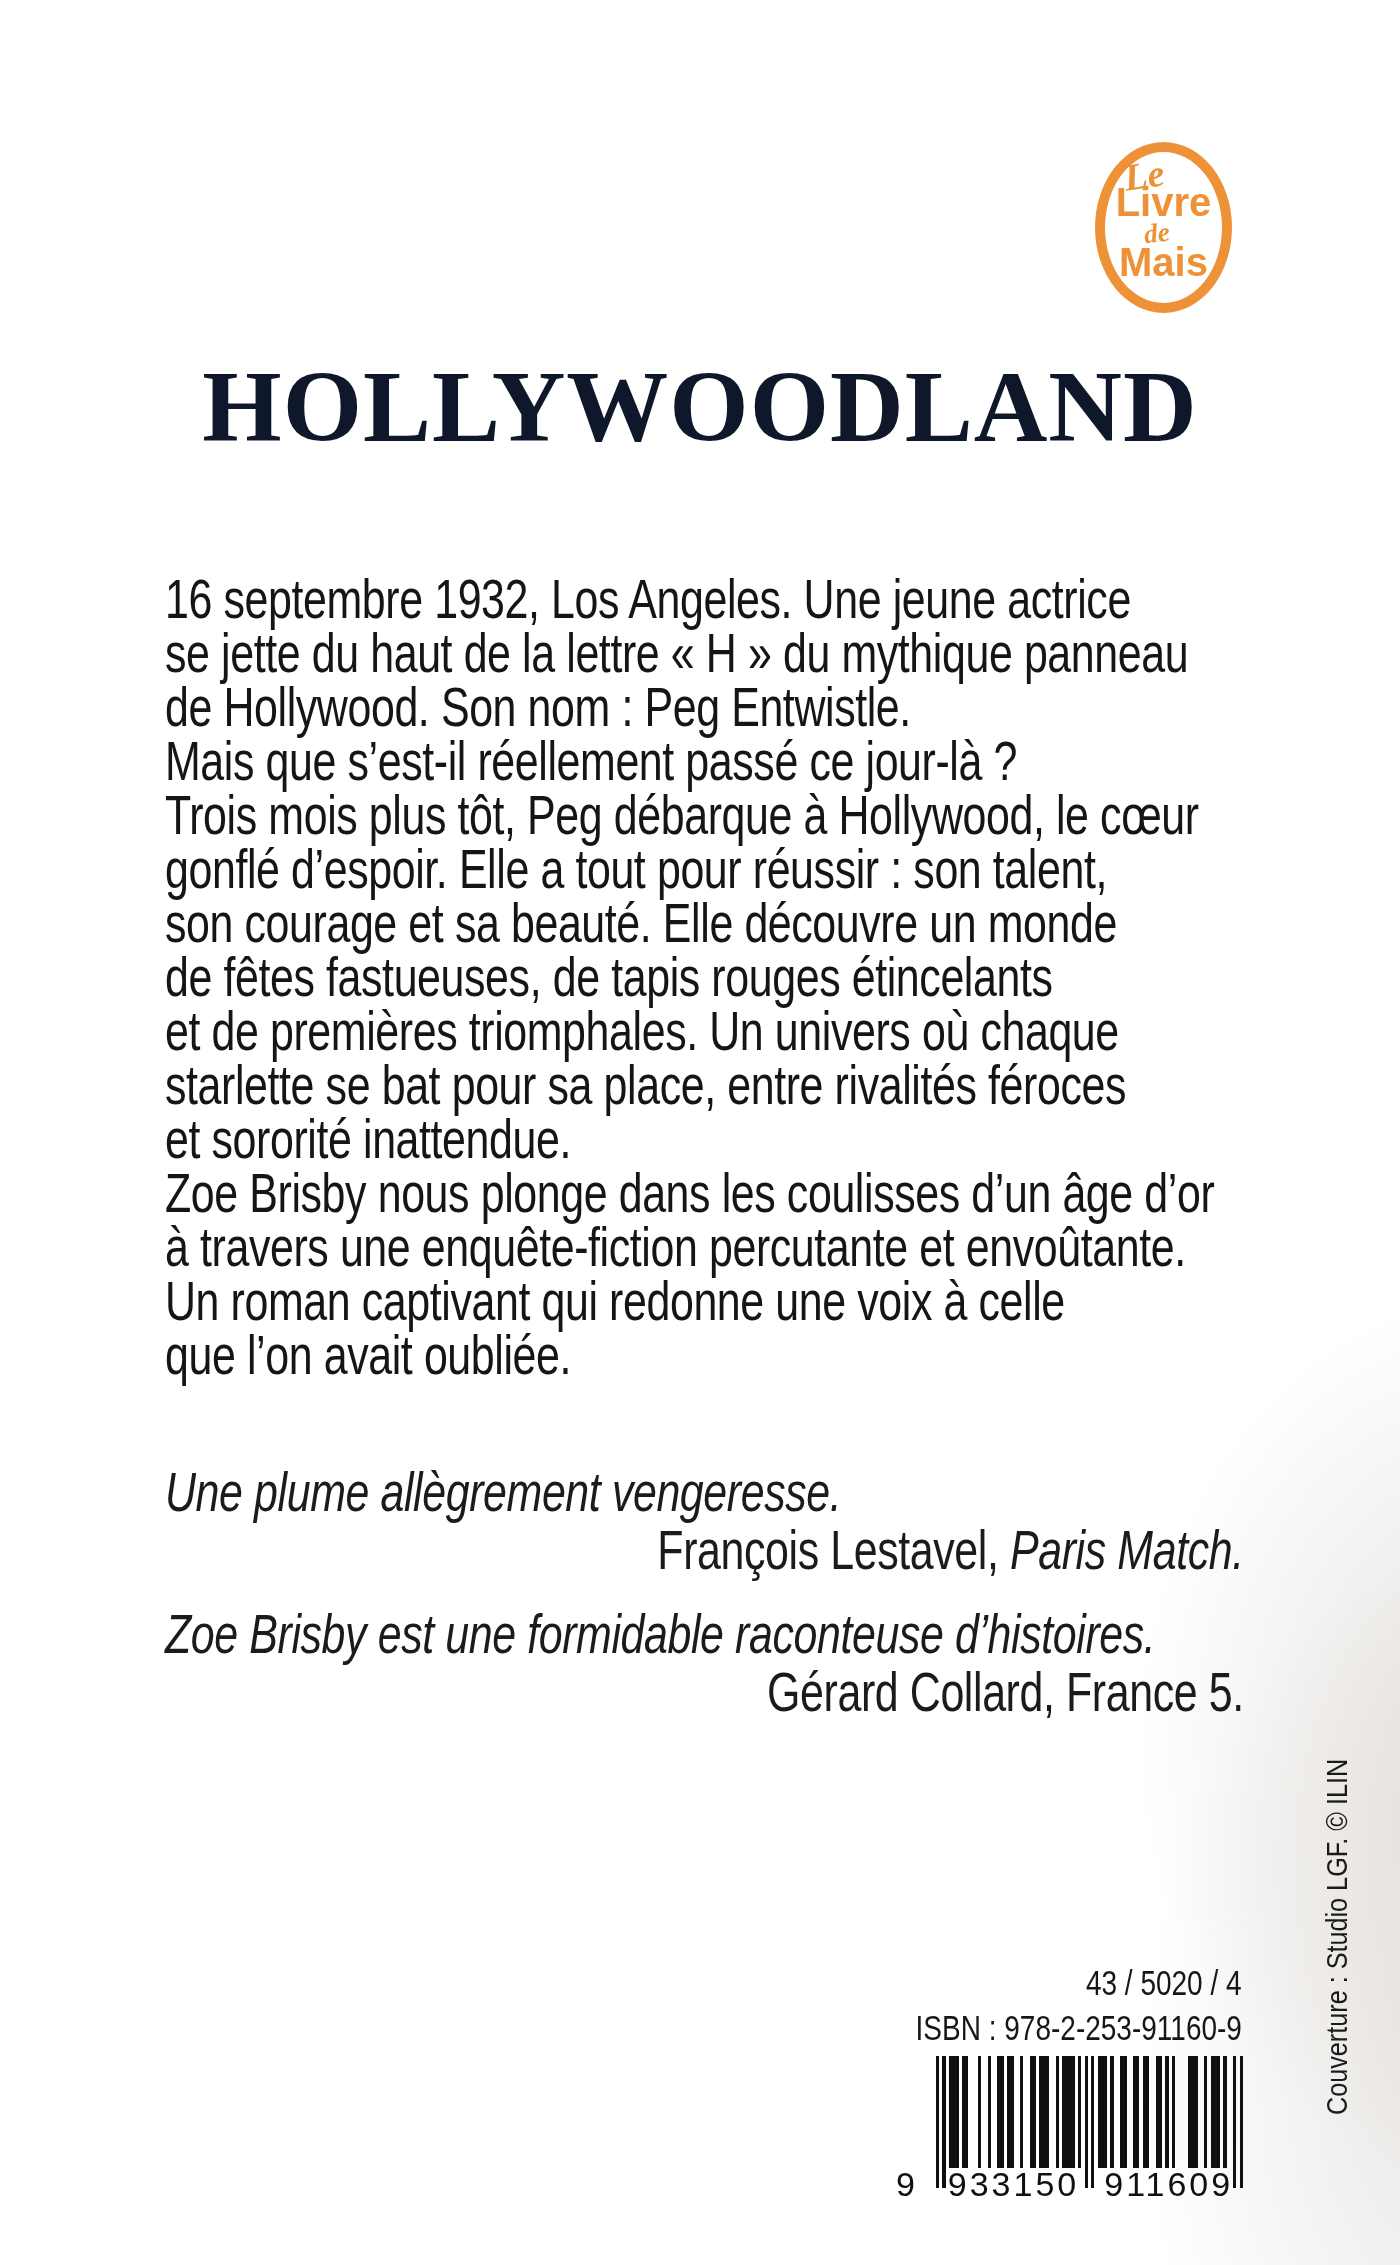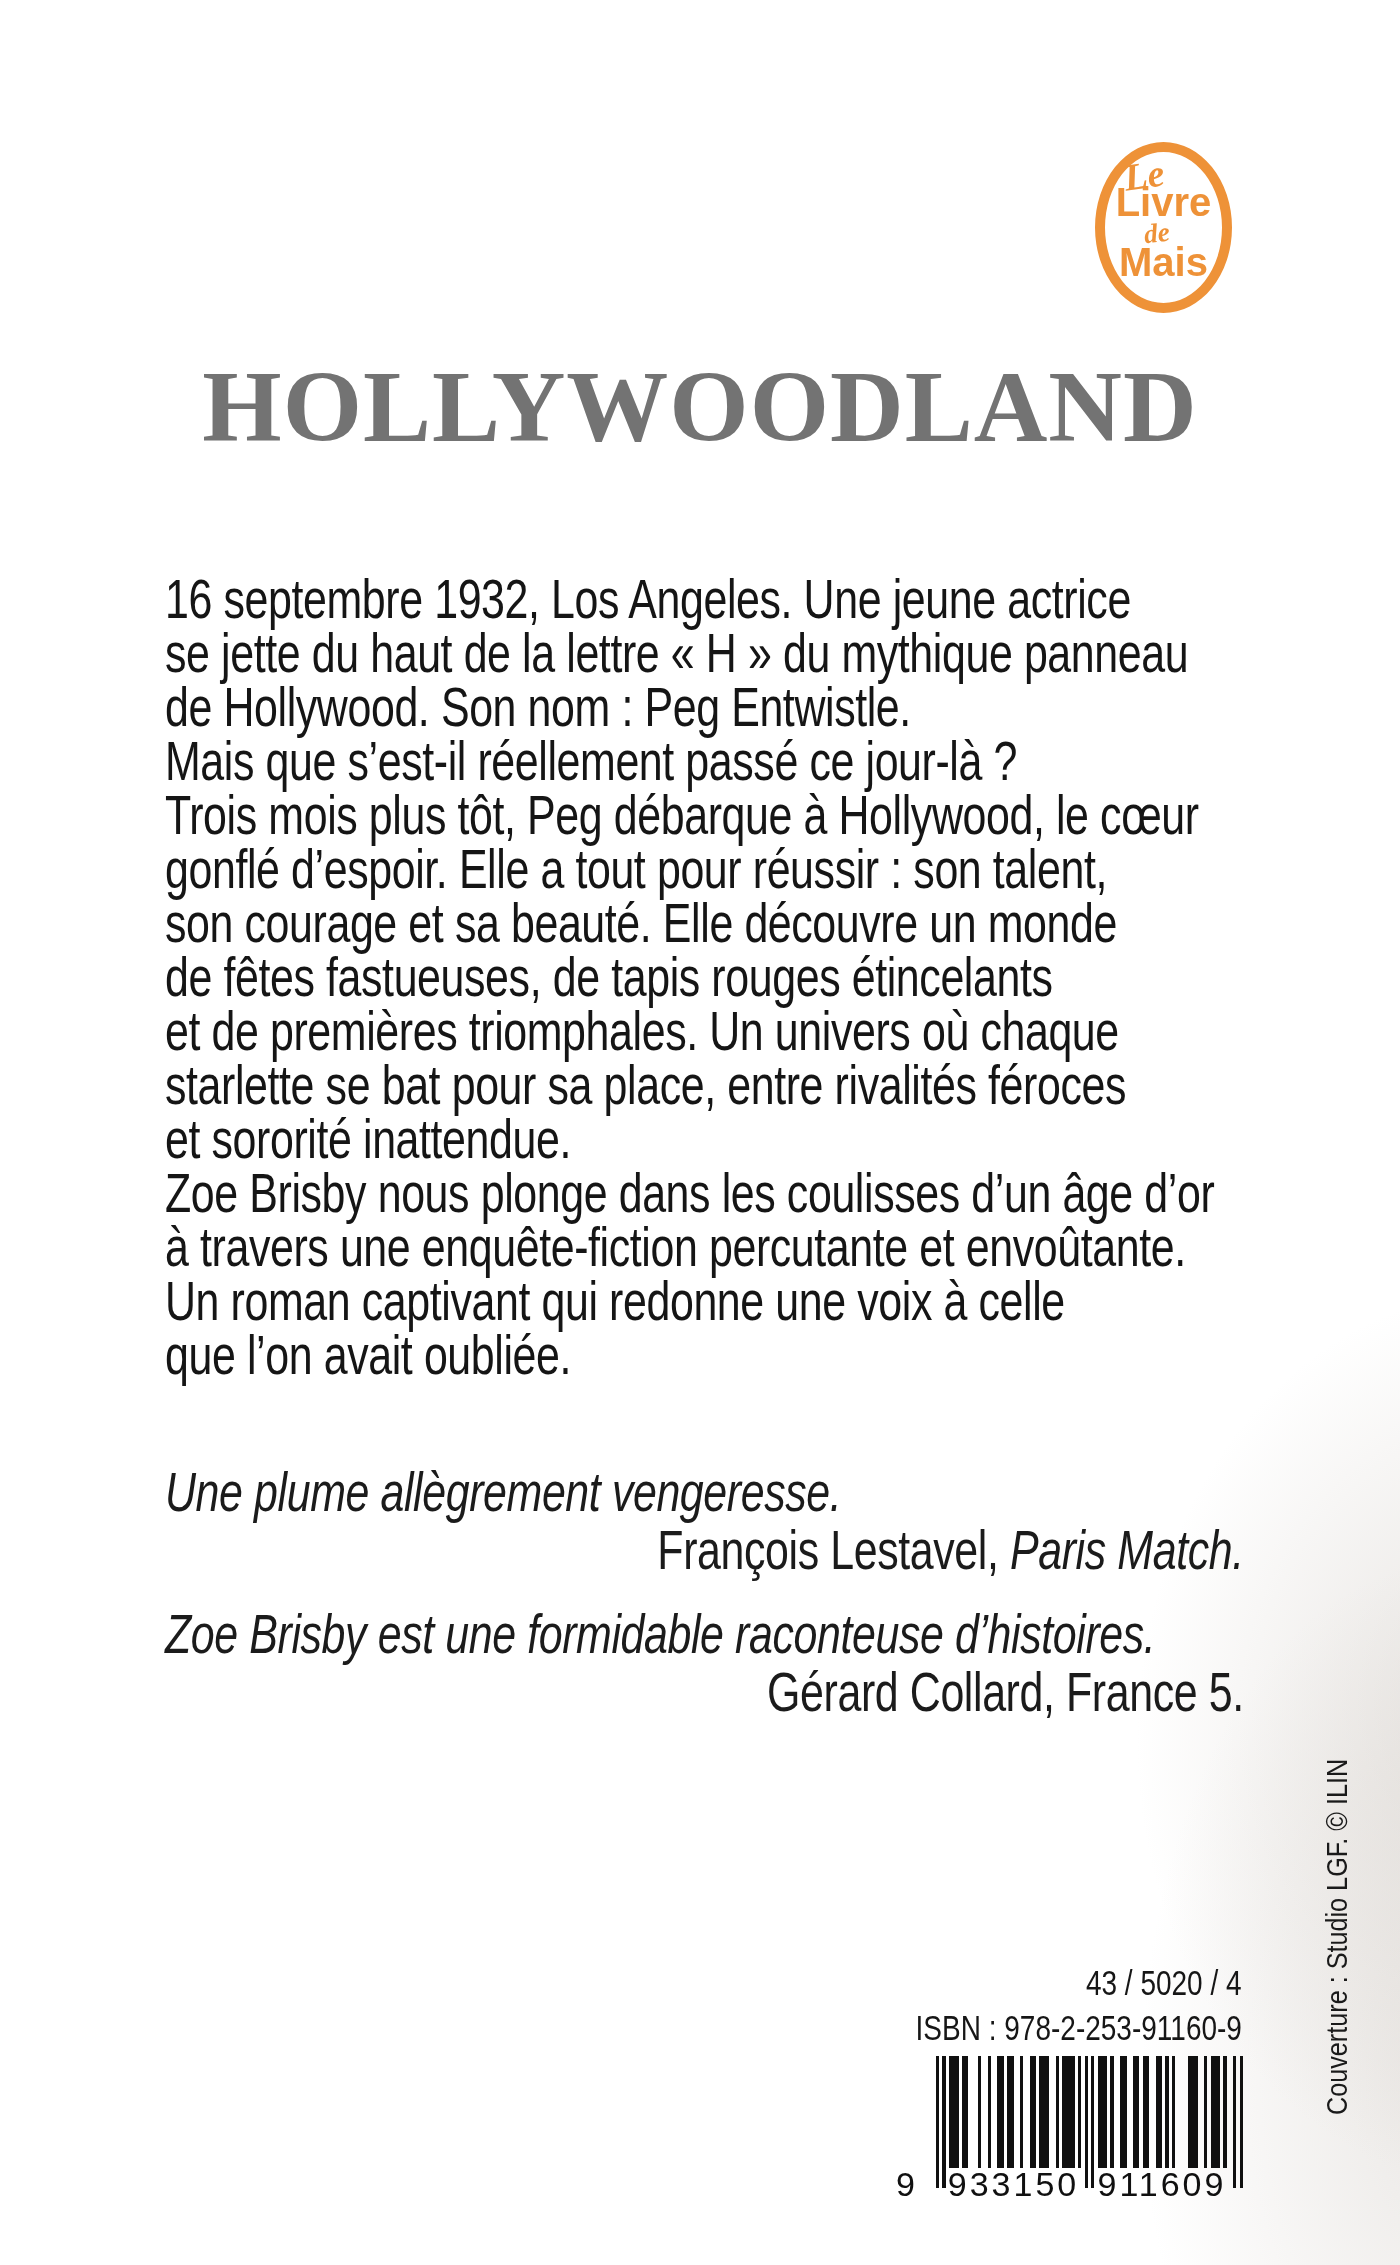--- a/index.html
+++ b/index.html
@@ -30,21 +30,21 @@
   .author{
     position:absolute;left:0;top:252px;width:1400px;text-align:center;
     font-family:"Liberation Serif",serif;font-weight:bold;color:#111;
     line-height:80px;letter-spacing:1px;
   }
   .author .cap{font-size:78px;}
   .author .sc{font-size:60px;}
   .author .cap2{margin-left:16px;}
   .title{
     position:absolute;left:0;top:356px;width:1400px;text-align:center;
-    font-family:"Liberation Serif",serif;font-weight:bold;color:#737373;
+    font-family:"Liberation Serif",serif;font-weight:bold;color:#0f172a;
     font-size:102px;line-height:102px;letter-spacing:1px;white-space:nowrap;
   }
   
   .synopsis{
     position:absolute;left:165px;top:572px;width:1390px;
     font-size:55px;line-height:54px;letter-spacing:-0.5px;color:#151515;
     white-space:pre;transform:scaleX(0.78);transform-origin:left top;
   }
   
   .quotes{
@@ -72,21 +72,21 @@
     position:absolute;right:158px;top:2008px;font-size:35px;line-height:40px;color:#161616;
     transform:scaleX(0.8);transform-origin:right top;white-space:nowrap;
   }
   .barcode{position:absolute;left:936px;top:2056px;width:307px;height:150px;}
   .barcode .bars{position:absolute;left:0;top:0;width:307px;height:132px;}
   .barcode .bar{position:absolute;top:0;width:3.23px;height:112px;background:#101010;}
   .barcode .bar.guard{height:132px;}
   .barcode .d{position:absolute;font-size:34px;line-height:36px;color:#101010;top:110px;letter-spacing:3px;}
   .barcode .d.left{left:-40px;letter-spacing:0;}
   .barcode .d.g1{left:9.7px;width:135.7px;text-align:center;}
-  .barcode .d.g2{left:161.5px;width:135.7px;text-align:left;}
+  .barcode .d.g2{left:161.5px;width:135.7px;text-align:right;}
 </style>
 </head>
 <body>
 
 <div class="page">
   <div class="shade"></div>
 
   <div class="logo">
     <span class="le">Le</span>
     <span class="livre">Livre</span>

